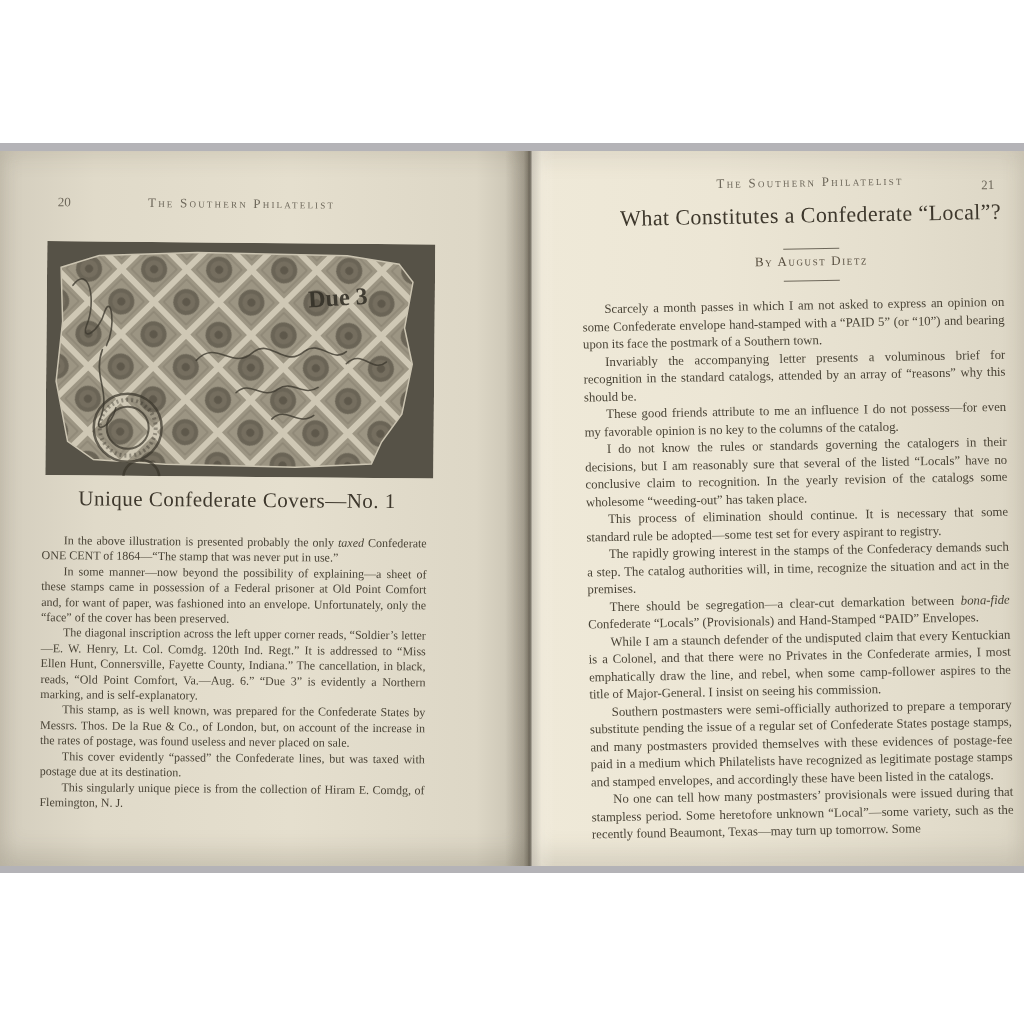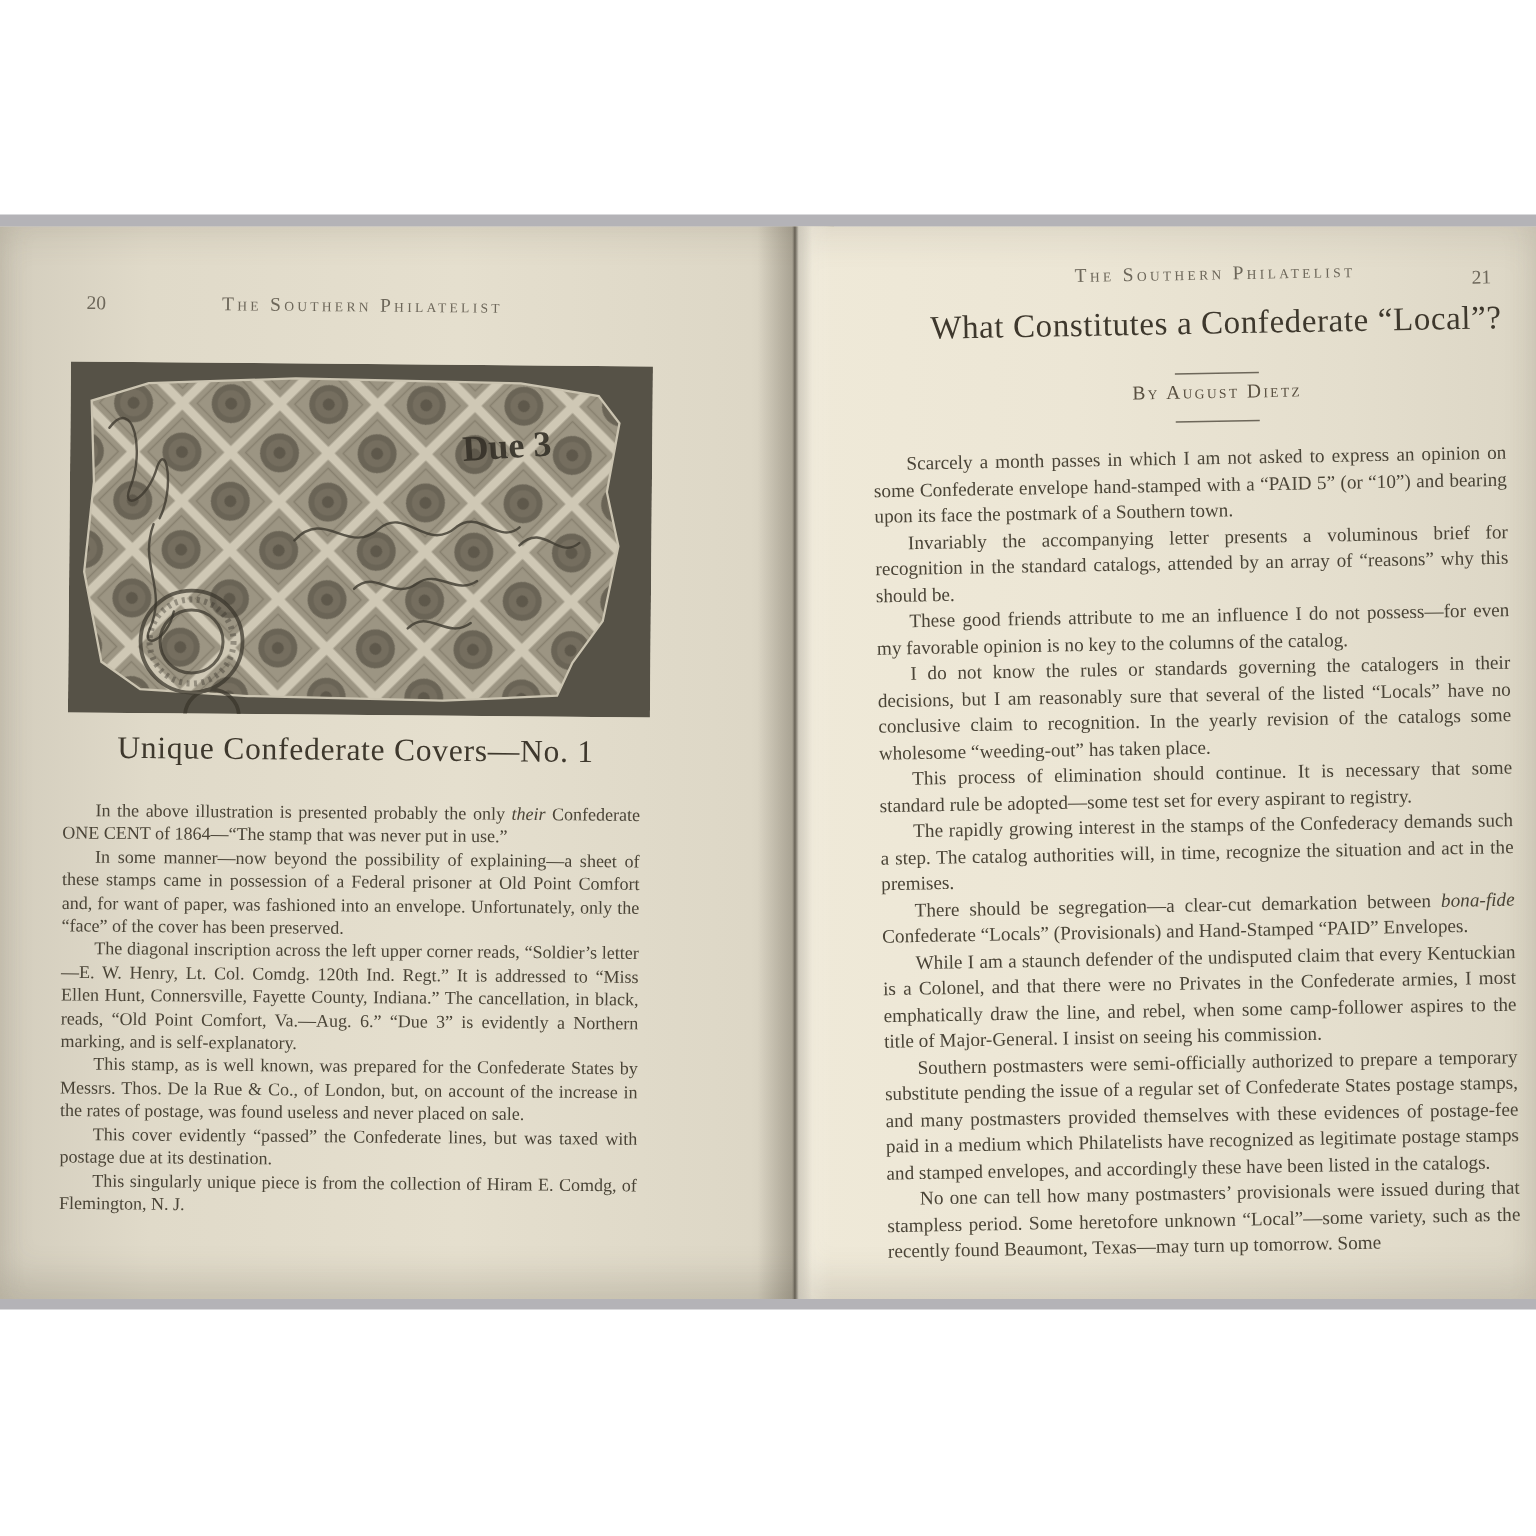--- a/index.html
+++ b/index.html
@@ -3,21 +3,21 @@
 <meta charset="utf-8">
 <style>
   html,body{margin:0;padding:0;background:#ffffff;}
   #canvas{position:relative;width:1024px;height:1024px;background:#ffffff;overflow:hidden;
           font-family:"Liberation Serif","DejaVu Serif",serif;}
   
   #photo{position:absolute;left:0;top:143px;width:1024px;height:730px;background:#b4b3b7;}
   .page{position:absolute;top:8px;height:715px;overflow:hidden;}
   #page-left{left:0;width:529px;
     background:linear-gradient(90deg,#d3cdbd 0%,#e0dac9 18%,#e5dfce 55%,#ddd7c6 90%,#c6c0b0 99%,#9a9486 100%);
-    box-shadow:inset 0 -14px 22px rgba(90,82,66,0.18), inset 0 10px 18px rgba(120,112,96,0.12);padding-left:27px;}
+    box-shadow:inset 0 -14px 22px rgba(90,82,66,0.18), inset 0 10px 18px rgba(120,112,96,0.12);}
   #page-right{left:529px;width:495px;
     background:linear-gradient(90deg,#b9b3a3 0%,#efe9d8 2.5%,#ece6d5 38%,#e4decd 75%,#dcd6c5 100%);
     box-shadow:inset 0 -14px 22px rgba(90,82,66,0.15), inset 0 12px 18px rgba(130,122,106,0.10);}
   #gutter{position:absolute;left:505px;top:8px;width:50px;height:715px;pointer-events:none;
     background:linear-gradient(90deg,rgba(70,63,50,0) 0%,rgba(70,63,50,0.28) 46%,rgba(45,40,32,0.55) 50%,rgba(255,252,244,0.30) 55%,rgba(255,252,244,0) 100%);}
   .page-content{position:absolute;inset:0;}
   #page-left .page-content{transform:rotate(0.5deg);}
   #page-right .page-content{transform:rotate(-1.05deg);}
 
   .running-header{position:absolute;font-variant:small-caps;letter-spacing:2.2px;
@@ -85,21 +85,21 @@
             <circle cx="82" cy="186" r="34" stroke-width="2.5"></circle>
             <circle cx="82" cy="186" r="28" stroke-width="4" stroke-dasharray="2 3" opacity="0.55"></circle>
             <circle cx="82" cy="186" r="21" stroke-width="2"></circle>
             <circle cx="96" cy="236" r="18" stroke-width="2.5"></circle>
           </g>
           <text x="262" y="64" font-size="24" font-weight="bold" fill="#353128" transform="rotate(-4 262 64)" opacity="0.9">Due 3</text>
         </svg>
 
         <div id="lp-title">Unique Confederate Covers—No. 1</div>
         <div id="lp-body" class="body-col">
-            <p><span>In the above illustration is presented probably the only </span><em>their</em><span> Confederate ONE CENT of 1864—“The stamp that was never put in use.”</span></p>
+            <p><span>In the above illustration is presented probably the only </span><em>taxed</em><span> Confederate ONE CENT of 1864—“The stamp that was never put in use.”</span></p>
             <p><span>In some manner—now beyond the possibility of explaining—a sheet of these stamps came in possession of a Federal prisoner at Old Point Comfort and, for want of paper, was fashioned into an envelope. Unfortunately, only the “face” of the cover has been preserved.</span></p>
             <p><span>The diagonal inscription across the left upper corner reads, “Soldier’s letter—E. W. Henry, Lt. Col. Comdg. 120th Ind. Regt.” It is addressed to “Miss Ellen Hunt, Connersville, Fayette County, Indiana.” The cancellation, in black, reads, “Old Point Comfort, Va.—Aug. 6.” “Due 3” is evidently a Northern marking, and is self-explanatory.</span></p>
             <p><span>This stamp, as is well known, was prepared for the Confederate States by Messrs. Thos. De la Rue &amp; Co., of London, but, on account of the increase in the rates of postage, was found useless and never placed on sale.</span></p>
             <p><span>This cover evidently “passed” the Confederate lines, but was taxed with postage due at its destination.</span></p>
             <p><span>This singularly unique piece is from the collection of Hiram E. Comdg, of Flemington, N. J.</span></p>
           </div>
       </div>
     </div>
 
     <div id="page-right" class="page">

